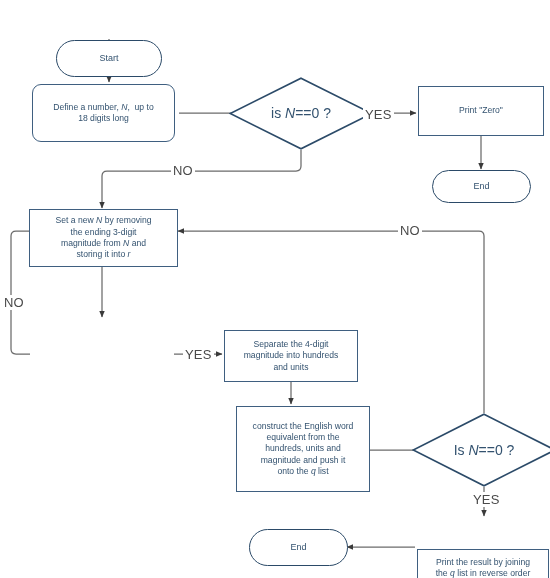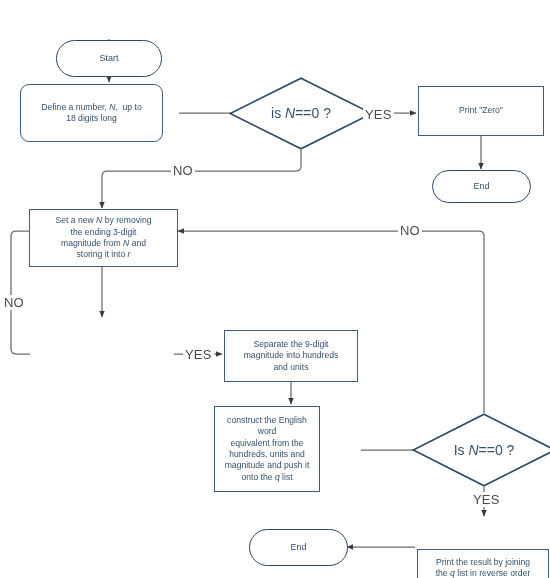--- a/index.html
+++ b/index.html
@@ -127,21 +127,21 @@
       <path d="M484,487 L484,516" marker-end="url(#ah)"></path>
 
       <path d="M415,547 L347,547" marker-end="url(#ah)"></path>
     </g>
   </svg>
 
   <div class="node terminal" style="left:56px; top:16px; width:106px; height:37px;margin-top:24px;">
     <span class="txt">Start</span>
   </div>
 
-  <div class="node process rounded" style="left:20px; top:84px; width:143px; height:58px;">
+  <div class="node process rounded" style="left:32px; top:84px; width:143px; height:58px;">
     <span class="txt">Define a number, <i class="v">N</i>,&nbsp; up to<br>18 digits long</span>
   </div>
 
   <div class="node decision" style="left:229px; top:77px; width:144px; height:73px;">
     <svg class="dia" viewBox="0 0 144 73" preserveAspectRatio="none">
       <polygon points="72,1.2 142.8,36.5 72,71.8 1.2,36.5" fill="#ffffff" stroke="#2b4a68" stroke-width="1.7" vector-effect="non-scaling-stroke"></polygon>
     </svg>
     <span class="txt">is <i class="v">N</i>==0 ?</span>
   </div>
 
@@ -152,26 +152,26 @@
   <div class="node terminal" style="left:432px; top:170px; width:99px; height:33px;">
     <span class="txt">End</span>
   </div>
 
   <div class="node process" style="left:29px; top:209px; width:149px; height:58px;">
     <span class="txt">Set a new <i class="v">N</i> by removing<br>the ending 3-digit<br>magnitude from <i class="v">N</i> and<br>storing it into <i class="v">r</i></span>
   </div>
 
 
   <div class="node process" style="left:224px; top:330px; width:134px; height:52px;">
-    <span class="txt">Separate the 9-digit
+    <span class="txt">Separate the 4-digit
 magnitude into hundreds
 and units</span>
   </div>
 
-  <div class="node process" style="left:214px; top:406px; width:106px; height:86px;">
+  <div class="node process" style="left:236px; top:406px; width:134px; height:86px;">
     <span class="txt">construct the English word<br>equivalent from the<br>hundreds, units and<br>magnitude and push it<br>onto the <i class="v">q</i> list</span>
   </div>
 
   <div class="node decision" style="left:412px; top:413px; width:144px; height:74px;">
     <svg class="dia" viewBox="0 0 144 74" preserveAspectRatio="none">
       <polygon points="72,1.2 142.8,37 72,72.8 1.2,37" fill="#ffffff" stroke="#2b4a68" stroke-width="1.7" vector-effect="non-scaling-stroke"></polygon>
     </svg>
     <span class="txt">Is <i class="v">N</i>==0 ?</span>
   </div>
 

